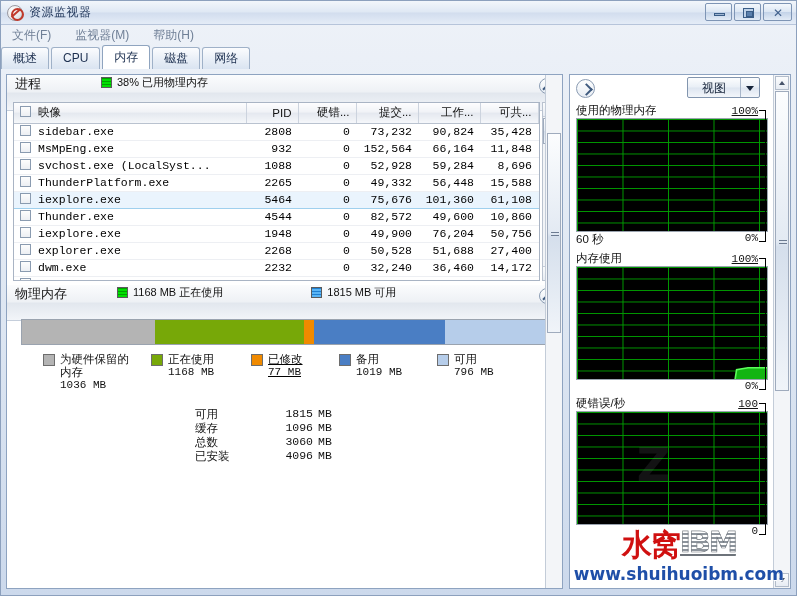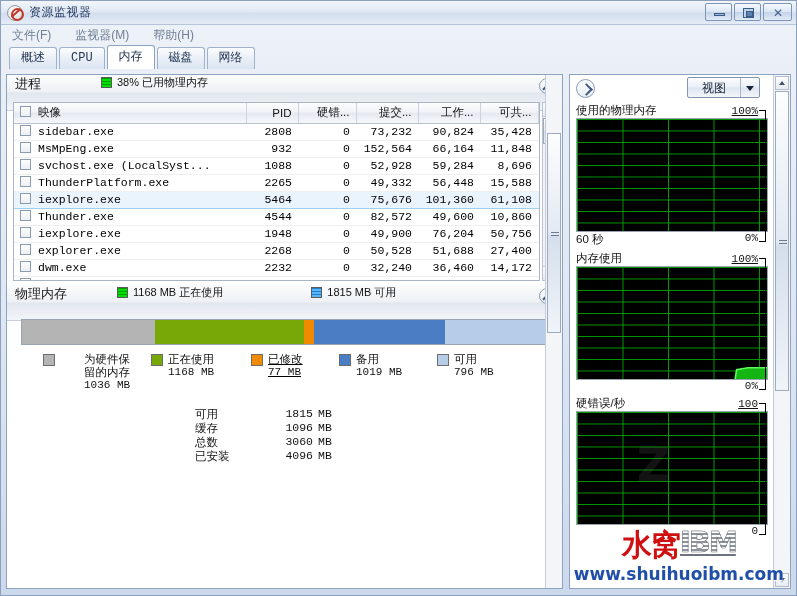--- a/index.html
+++ b/index.html
@@ -63,23 +63,22 @@
     display:flex; align-items:center;
     padding-left: 8px;
     font-size: 12px; color:#6f7f96;
     background: transparent;
   }
   .menuitem { margin-right: 18px; padding: 5px 3px; }
 
   
   .tabstrip {
     height: 24px; display:flex; align-items:flex-end;
-    padding-left: 8px; gap: 2px;
+    gap: 2px;
     position: relative;
-    font-family: Liberation Mono, monospace;
   }
   .tab {
     font-size: 12px; color:#1d3050;
     padding: 3px 11px 4px 11px;
     border: 1px solid #9fb1c8;
     border-bottom: none;
     border-radius: 3px 3px 0 0;
     background: linear-gradient(180deg,#fbfcfe 0%,#e6edf6 60%,#dae4f1 100%);
     line-height: 14px;
     position: relative; top: 0;
@@ -517,21 +516,21 @@
         </div>
 
         <div class="membar-wrap">
             <div class="seg" style="width: 25.3%; background: rgb(180, 180, 180);"></div>
             <div class="seg" style="width: 28.5%; background: rgb(119, 168, 8);"></div>
             <div class="seg" style="width: 1.9%; background: rgb(240, 138, 0);"></div>
             <div class="seg" style="width: 24.9%; background: rgb(74, 126, 196);"></div>
             <div class="seg" style="width: 19.4%; background: rgb(182, 205, 234);"></div>
           </div>
         <div class="legend">
-            <div class="leg" style="width: 96px; gap: 24px;">
+            <div class="leg" style="width: 96px;">
               <span class="box" style="background: rgb(180, 180, 180);"></span>
               <div>
                 <div class="txt">为硬件保留的内存</div>
                 <div class="val">1036 MB</div>
               </div>
             </div>
             <div class="leg" style="width: 88px;">
               <span class="box" style="background: rgb(119, 168, 8);"></span>
               <div>
                 <div class="txt">正在使用</div>

